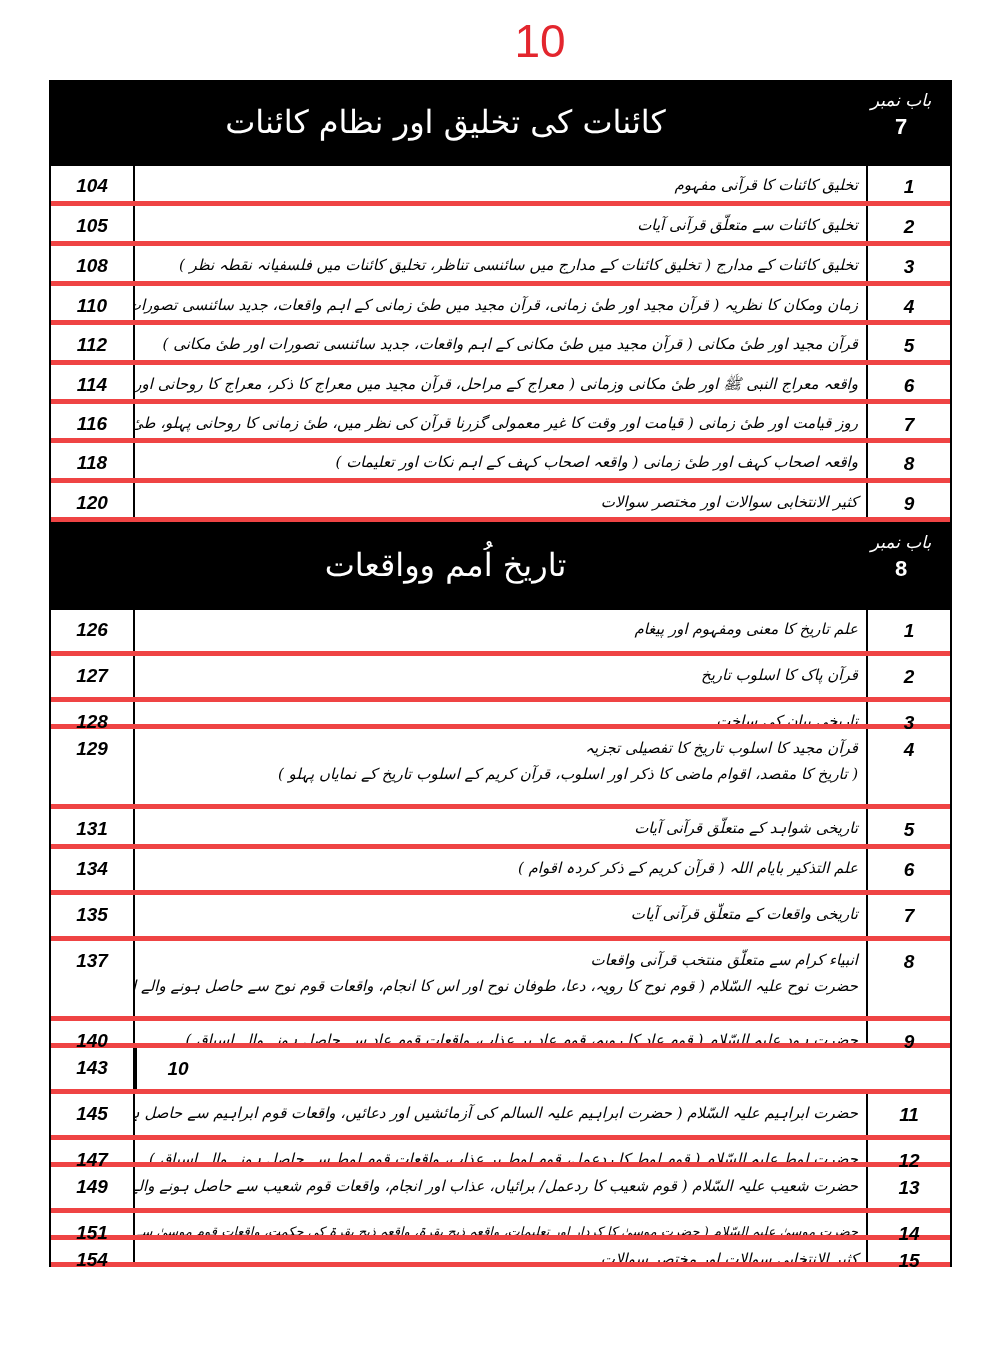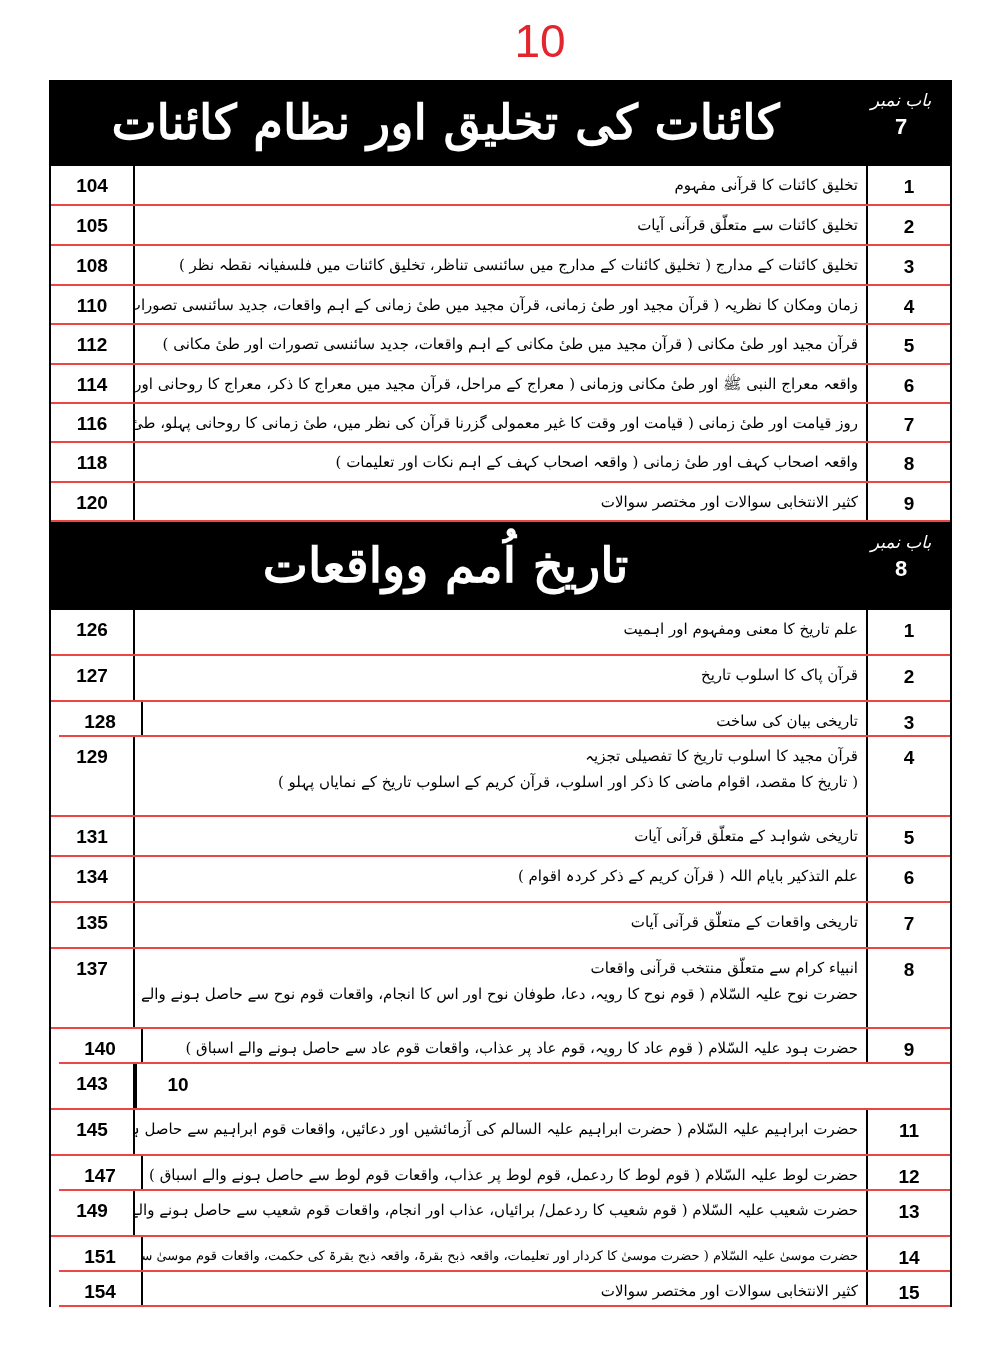--- a/index.html
+++ b/index.html
@@ -1,31 +1,31 @@
 <!DOCTYPE html>
 <html><head>
 <meta charset="utf-8">
 <style>
   html, body { margin:0; padding:0; background:#ffffff; }
   body { width:998px; height:1354px; position:relative; font-family:"DejaVu Sans", sans-serif; overflow:hidden; }
   .page-num { position:absolute; top:10px; left:0; width:1080px; text-align:center; font-family:"Liberation Sans", sans-serif; font-size:46px; color:#e3262e; line-height:62px; }
   .toc { position:absolute; left:49px; top:80px; width:899px; border-left:2px solid #000; border-right:2px solid #000; }
   .chapter-header { position:relative; background:#000; color:#fff; border-bottom:2px solid #000; }
-  .chapter-header .title { position:absolute; left:0; right:110px; top:0; bottom:0; display:flex; align-items:center; justify-content:center; font-family:"DejaVu Serif", serif; font-weight:bold; font-size:48px; direction:rtl; }
+  .chapter-header .title { position:absolute; left:0; right:110px; top:0; bottom:0; display:flex; align-items:center; justify-content:center; font-family:"DejaVu Serif", serif; font-weight:normal; font-size:32px; direction:rtl; }
   .chapter-header .bab { position:absolute; right:4px; top:8px; width:90px; text-align:center; }
   .chapter-header .bab-label { display:block; font-family:"DejaVu Serif", serif; font-size:17px; direction:rtl; line-height:24px; font-style:italic; }
   .chapter-header .bab-num { display:block; font-family:"Liberation Sans", sans-serif; font-weight:bold; font-size:22px; line-height:30px; }
   .h1 { height:84px; }
   .h2 { height:86px; }
-  .row { display:flex; border-bottom:2px solid #ef4444; box-sizing:border-box; }
+  .row { display:flex; border-bottom:5px solid #ef4444; box-sizing:border-box;font-style:italic; }
   .row .pg { width:84px; flex:none; border-right:2px solid #000; font-family:"Liberation Sans", sans-serif; font-weight:bold; font-size:19px; text-align:center; padding-top:9px; box-sizing:border-box; }
   .row .txt { flex:1; direction:rtl; text-align:right; font-family:"DejaVu Serif", serif; font-size:15px; padding:8px 8px 0 8px; box-sizing:border-box; line-height:22px; white-space:nowrap; overflow:hidden; }
   .row .txt .sub { display:block; margin-top:4px; }
   .row .num { width:84px; flex:none; border-left:2px solid #000; font-family:"Liberation Sans", sans-serif; font-weight:bold; font-size:19px; text-align:center; padding-top:10px; box-sizing:border-box; }
-  .r40 { height:40px; } .r39 { height:39px; } .r42 { height:46px; } .r41 { height:35px;margin-left:8px; } .r80 { height:80px; }
+  .r40 { height:40px; } .r39 { height:39px; } .r42 { height:46px; } .r41 { height:27px; } .r80 { height:80px; }
 </style>
 </head>
 <body>
 
 <div class="page-num">10</div>
 
 <div class="toc">
 
   <div class="chapter-header h1">
     <div class="title">کائنات کی تخلیق اور نظام کائنات</div>
@@ -84,21 +84,21 @@
   <div class="chapter-header h2">
     <div class="title">تاریخ اُمم وواقعات</div>
     <div class="bab">
       <span class="bab-label">باب نمبر</span>
       <span class="bab-num">8</span>
     </div>
   </div>
 
   <div class="row r42">
       <div class="pg">126</div>
-      <div class="txt">علم تاریخ کا معنی ومفہوم اور اہمیت</div>
+      <div class="txt">علم تاریخ کا معنی ومفہوم اور پیغام</div>
       <div class="num">1</div>
     </div>
   <div class="row r42">
       <div class="pg">127</div>
       <div class="txt">قرآن پاک کا اسلوب تاریخ</div>
       <div class="num">2</div>
     </div>
   <div class="row r41">
       <div class="pg">128</div>
       <div class="txt">تاریخی بیان کی ساخت</div>

